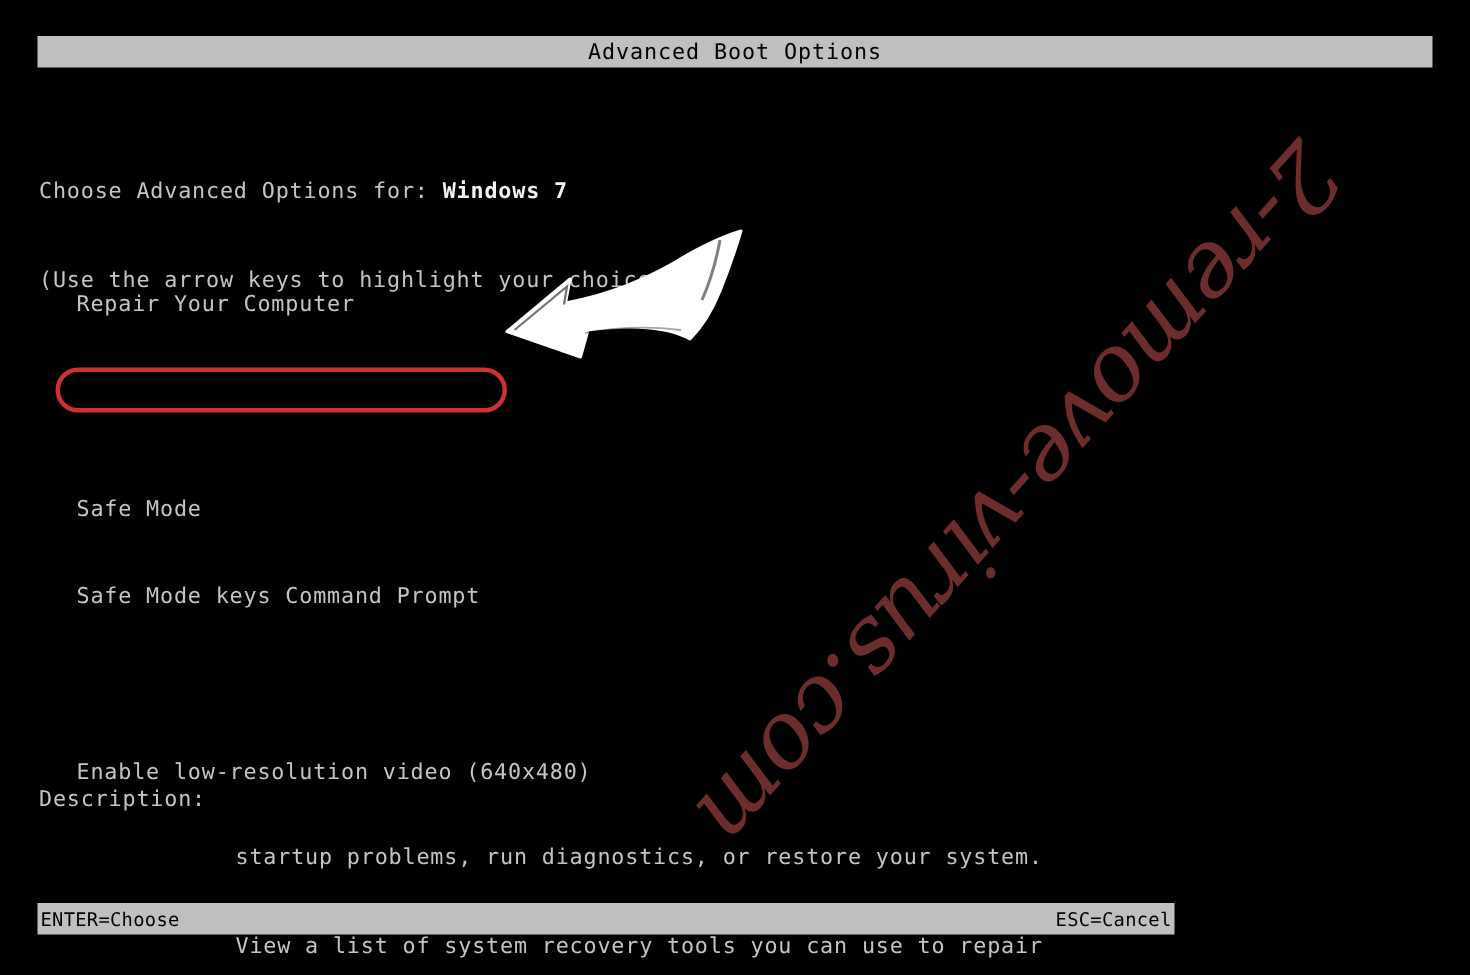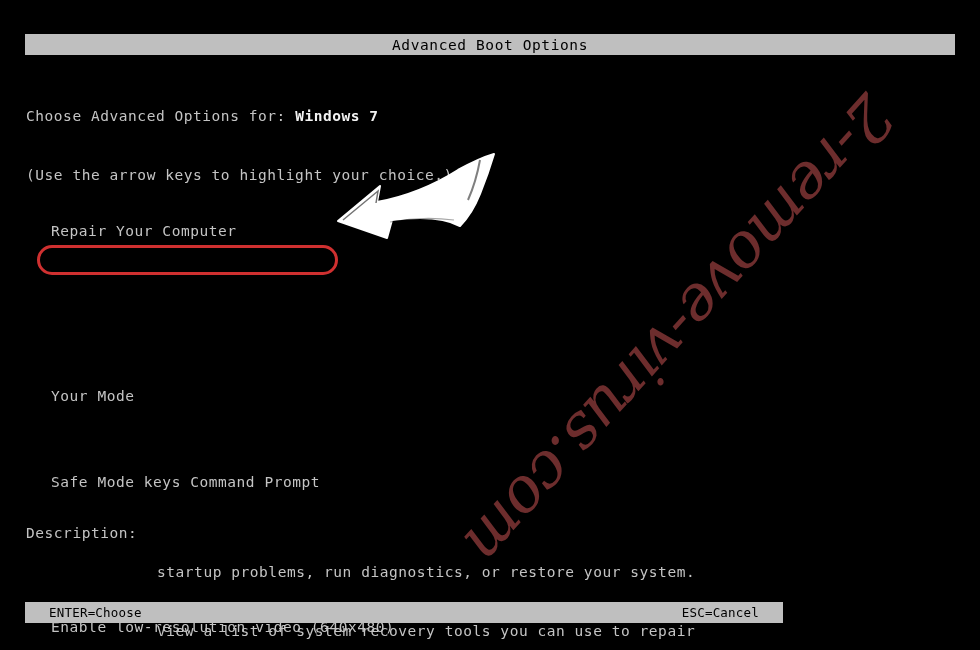--- a/index.html
+++ b/index.html
@@ -13,38 +13,38 @@
     height: 650px;
     background: #000000;
     overflow: hidden;
     font-family: "DejaVu Sans Mono", "Liberation Mono", monospace;
   }
 
   
   .titlebar {
     position: absolute;
     left: 25px;
-    top: 34px;
+    top: 24px;
     width: 930px;
     height: 21px;
     background: #bfbfbf;
     color: #000000;
     display: flex;
     align-items: center;
     justify-content: center;
     font-size: 14.5px;
     letter-spacing: 0.6px;
     font-weight: 400;
   }
 
   
   .header {
     position: absolute;
     left: 26px;
-    top: 68px;
+    top: 80px;
     font-size: 14.5px;
     line-height: 19.5px;
     color: #c4c4c4;
     letter-spacing: 0.55px;
     white-space: pre;
   }
   .header .bright {
     color: #f2f2f2;
     font-weight: bold;
   }
@@ -53,21 +53,21 @@
   .menu {
     position: absolute;
     left: 51px;
     top: 155px;
     font-size: 14.5px;
     line-height: 19.5px;
     color: #c4c4c4;
     letter-spacing: 0.55px;
     white-space: pre;
   }
-  .menu-row { height: 19.5px; margin-top: 28px; }
+  .menu-row { height: 19.5px; }
   .menu-gap-lg { height: 39px; }
   .menu-gap-md { height: 19.5px; }
 
   
   .desc {
     position: absolute;
     left: 26px;
     top: 524px;
     font-size: 14.5px;
     line-height: 19.5px;
@@ -84,21 +84,21 @@
     position: absolute;
     left: 25px;
     top: 602px;
     width: 758px;
     height: 21px;
     background: #bfbfbf;
     color: #000000;
     display: flex;
     align-items: center;
     justify-content: space-between;
-    padding: 0 24px;
+    padding: 0 2px;
     box-sizing: border-box;
     font-size: 12.5px;
     letter-spacing: 0.2px;
   }
 
   
   .highlight-ring {
     position: absolute;
     left: 37px;
     top: 245px;
@@ -151,21 +151,21 @@
   </div>
 
   <div class="header">
     <div><span>Choose Advanced Options for: </span><span class="bright">Windows 7</span></div>
     <div>(Use the arrow keys to highlight your choice.)</div>
   </div>
 
   <div class="menu">
     <div class="menu-row">Repair Your Computer</div>
     <div class="menu-gap-lg"></div>
-    <div class="menu-row">Your Mode</div>
+    <div class="menu-row">Safe Mode</div>
     <div class="menu-row">Safe Mode keys Command Prompt</div>
     <div class="menu-gap-md"></div>
     <div class="menu-row">Enable low-resolution video (640x480)</div>
     
     
     
     
     
     
     

